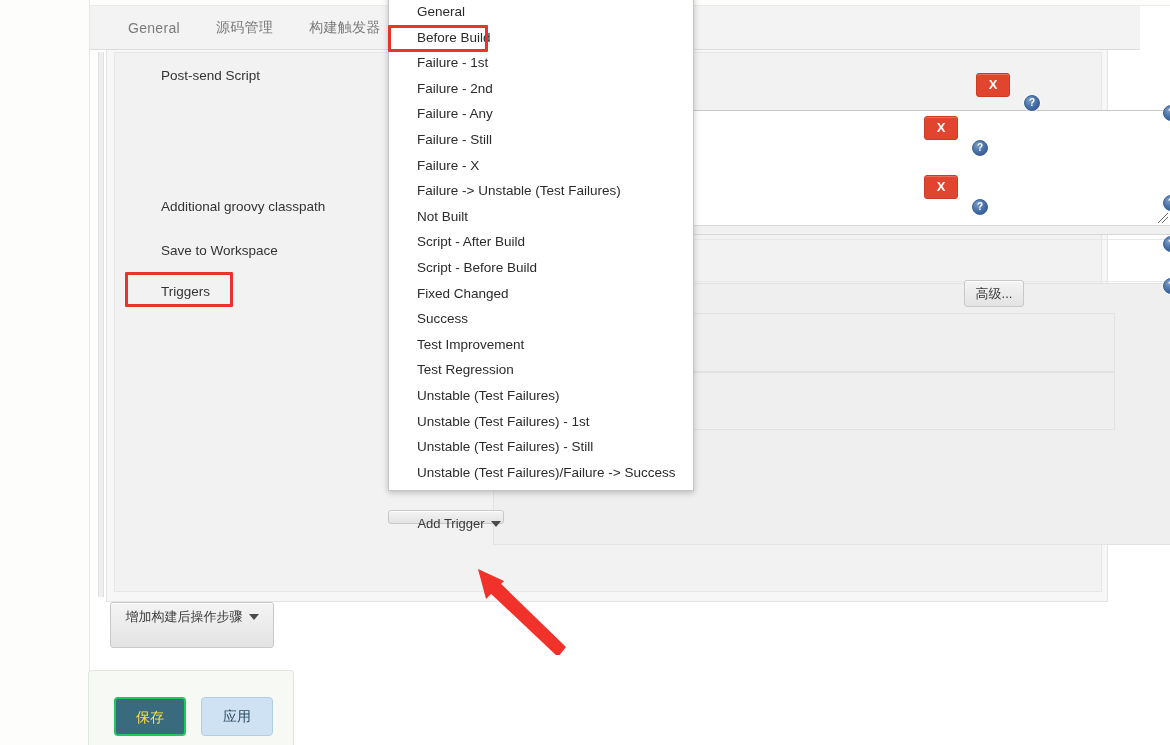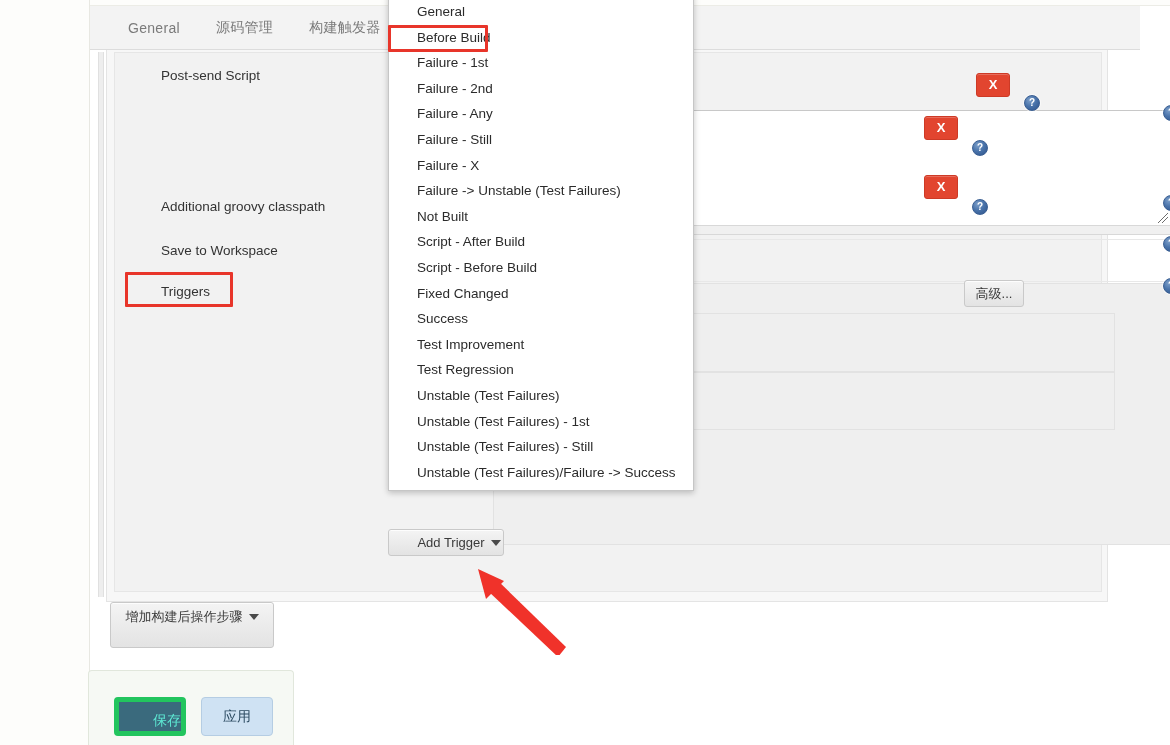--- a/index.html
+++ b/index.html
@@ -231,27 +231,27 @@
     border: 1px solid #e1e7dc;
     border-bottom: none;
     border-radius: 4px 4px 0 0;
     box-sizing: border-box;
   }
   .btn-save {
     position: absolute;
     left: 25px; top: 26px;
     width: 72px; height: 39px;
     background: #3a6a7d;
-    border: 5px solid #22c55e;
+    border: 2px solid #22c55e;
     border-radius: 4px;
     box-sizing: border-box;
-    color: #5eead4;
+    color: #fde047;
     font-size: 14px;
     line-height: 37px;
-    text-align: right;
+    text-align: center;
     cursor: pointer;
   }
   .btn-apply {
     position: absolute;
     left: 112px; top: 26px;
     width: 72px; height: 39px;
     background: #cfe2f3;
     border: 1px solid #b5cde3;
     border-radius: 4px;
     box-sizing: border-box;
@@ -329,21 +329,21 @@
 
       <div class="gray-btn" style="left:829px; top:227px; width:60px; height:27px; line-height:25px;margin-left:20px;">高级...</div>
     </div>
 
     <div class="help-icon" style="left:1056px; top:55px;">?</div>
     <div class="help-icon" style="left:1056px; top:145px;">?</div>
     <div class="help-icon" style="left:1056px; top:186px;">?</div>
     <div class="help-icon" style="left:1056px; top:228px;">?</div>
   </div>
 
-  <div class="gray-btn" style="left:388px; top:529px; width:116px; height:27px; line-height:25px;padding-left:26px;">
+  <div class="gray-btn" style="left:388px; top:510px; width:116px; height:14px; line-height:25px;padding-left:26px;">
     <span>Add Trigger</span><span class="caret"></span>
   </div>
 
   <div class="gray-btn" style="left:110px; top:602px; width:164px; height:46px; line-height:28px;">
     <span>增加构建后操作步骤</span><span class="caret"></span>
   </div>
 
   <div class="dropdown">
     <div class="menu-item">General</div>
     <div class="menu-item">Before Build</div>

